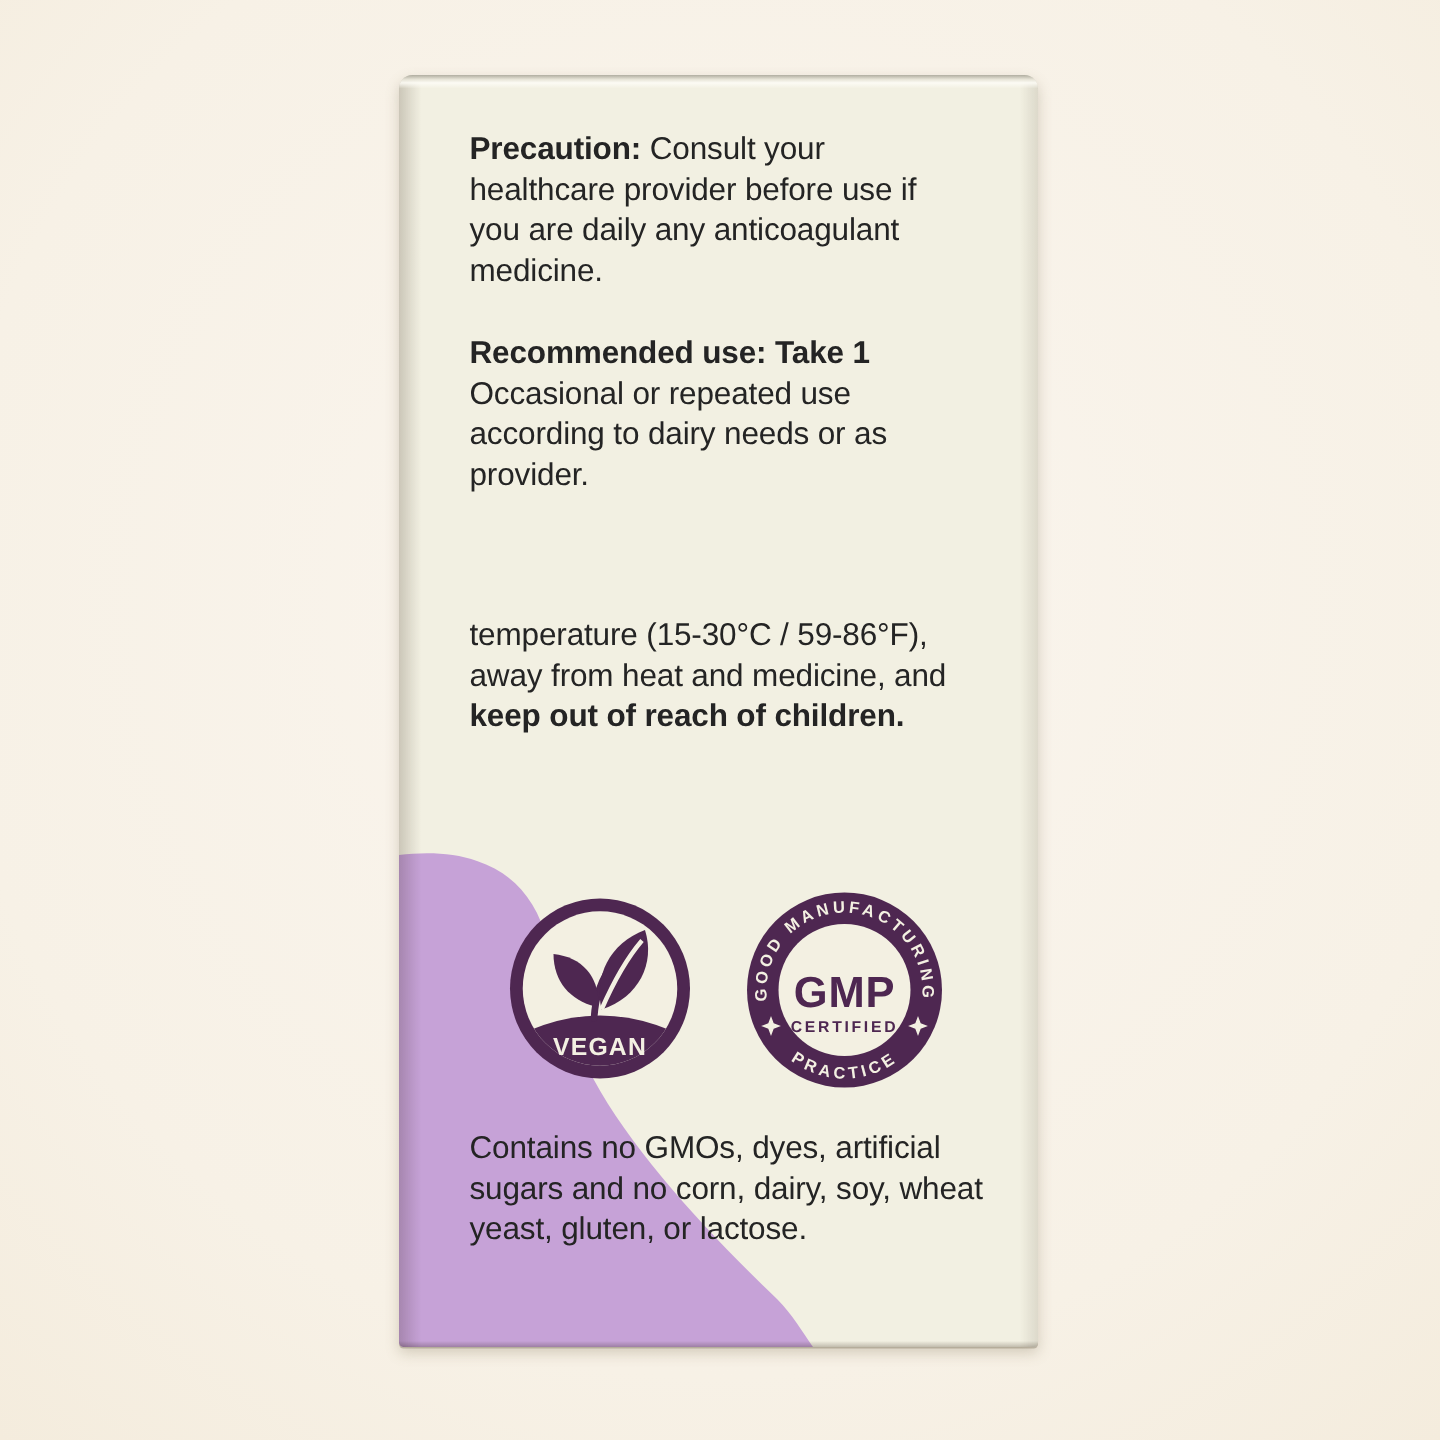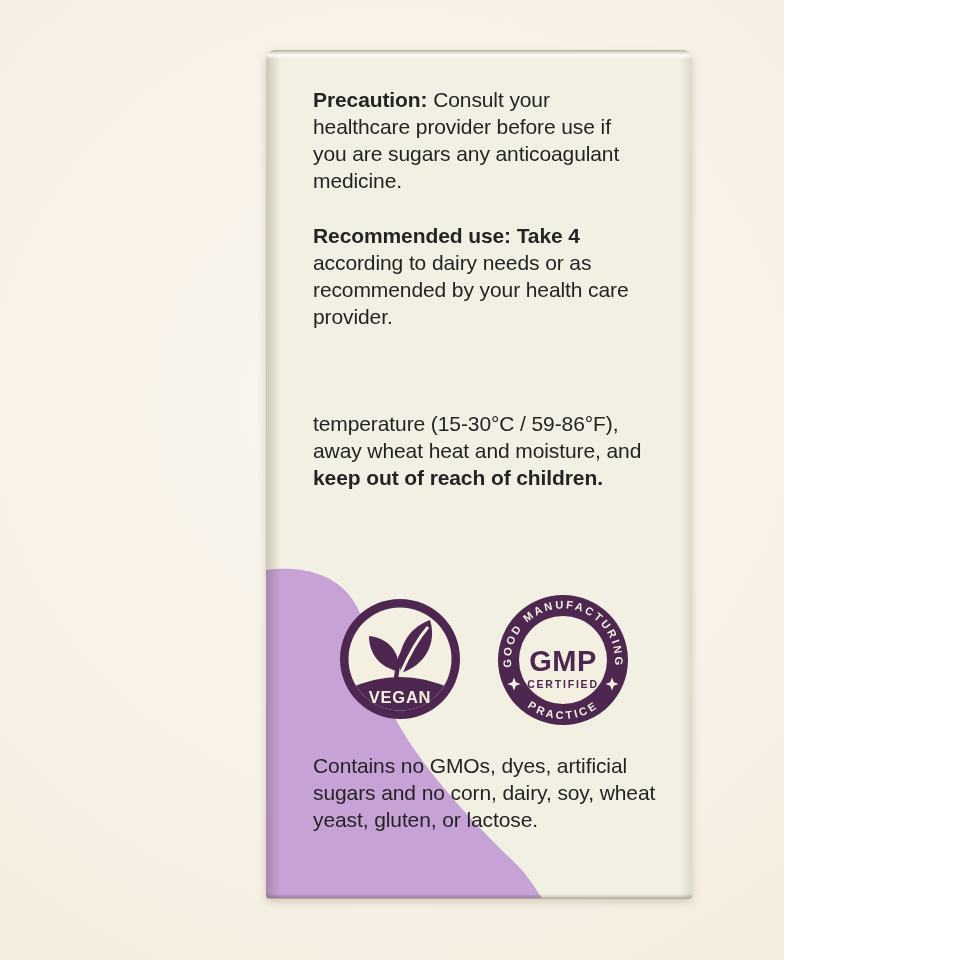--- a/index.html
+++ b/index.html
@@ -2,21 +2,21 @@
 <html style="--bg: #f7f1e6; --face: #f2f0e2; --lavender: #c6a2d7; --purple: #4e2751; --cream: #f3f0e2; --ink: #242424;"><head>
 <meta charset="utf-8">
 <style>
   :root{
     --bg:#f7f1e6; --face:#f2f0e2; --lavender:#c6a2d7;
     --purple:#4e2751; --cream:#f3f0e2; --ink:#242424;
   }
   *{box-sizing:border-box}
   body{margin:0}
   .stage{
-    position:relative;width:784px;height:960px;overflow:hidden;
+    position:relative;width:960px;height:960px;overflow:hidden;
     background:radial-gradient(circle at 50% 42%, #faf5ee 0%, var(--bg) 70%, #f4ecdd 100%);
     font-family:"Liberation Sans","DejaVu Sans",sans-serif;
   }
   .box{
     position:absolute;left:266px;top:50px;width:426px;height:848px;
     background:var(--face);
     border-radius:9px 9px 3px 3px;overflow:hidden;
     box-shadow:0 4px 9px rgba(130,115,85,.30), 0 1px 0 rgba(110,100,80,.35);
   }
   .wave{position:absolute;left:0;top:0;width:426px;height:848px;display:block}
@@ -63,34 +63,34 @@
         C 76,532 92,550 99,578
         C 106,606 114,640 130,670
         C 156,718 206,772 252,816
         C 262,826 269,838 276,848
         L 0,848 Z"></path>
     </svg>
 
     <div class="para" id="p1">
       <div class="ln"><span class="b">Precaution:</span><span> Consult your</span></div>
       <div class="ln">healthcare provider before use if</div>
-      <div class="ln">you are sugars any anticoagulant</div>
+      <div class="ln">you are daily any anticoagulant</div>
       <div class="ln">medicine.</div>
     </div>
 
     <div class="para" id="p2">
-      <div class="ln b">Recommended use: Take 4</div>
+      <div class="ln b">Recommended use: Take 1</div>
+      <div class="ln">Occasional or repeated use</div>
       <div class="ln">according to dairy needs or as</div>
-      <div class="ln">recommended by your health care</div>
       <div class="ln">provider.</div>
     </div>
 
     <div class="para" id="p3">
       <div class="ln">temperature (15-30°C / 59-86°F),</div>
-      <div class="ln">away wheat heat and moisture, and</div>
+      <div class="ln">away from heat and medicine, and</div>
       <div class="ln b">keep out of reach of children.</div>
     </div>
 
     <svg class="badge" id="vegan" width="124" height="124" viewBox="0 0 124 124">
       <defs>
           <clipPath id="vclip">
             <circle cx="62" cy="62" r="51.5"></circle>
           </clipPath>
         </defs>
       <circle class="fP" cx="62" cy="62" r="60"></circle>

